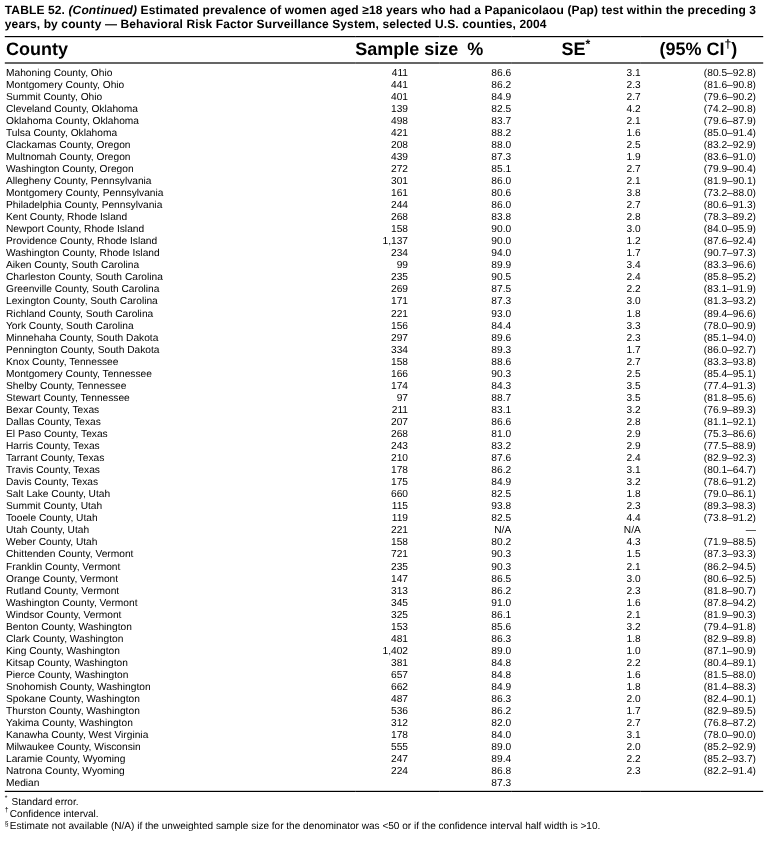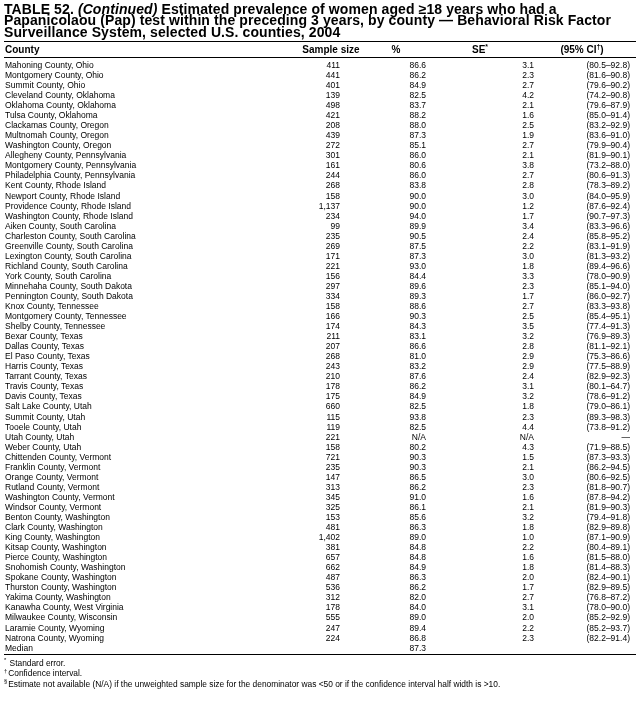--- a/index.html
+++ b/index.html
@@ -11,21 +11,21 @@
     -webkit-font-smoothing: antialiased;
   }
   .page {
     width: 640px;
     height: 712px;
     box-sizing: border-box;
     padding: 4px 4px 0 4px;
     overflow: hidden;
   }
   .title {
-    font-size: 14px;
+    font-size: 10px;
     font-weight: 700;
     line-height: 11.3px;
     letter-spacing: 0.1px;
   }
   .title .continued { font-style: italic; }
   table.data-table {
     border-collapse: collapse;
     table-layout: fixed;
     width: 632px;
     margin-top: 3px;
@@ -33,21 +33,21 @@
   col.c-county { width: 292px; }
   col.c-sample { width: 70px; }
   col.c-pct    { width: 60px; }
   col.c-se     { width: 108px; }
   col.c-ci     { width: 102px; }
   thead tr {
     border-top: 1.2px solid #000;
     border-bottom: 1.2px solid #000;
   }
   th {
-    font-size: 10px;
+    font-size: 15px;
     font-weight: 700;
     padding: 2px 0 2.5px 0;
     white-space: nowrap;
   }
   th.county { text-align: left; padding-left: 1px; }
   th.num { }
   th.ci, td.ci { padding-right: 6px; }
   tbody { border-bottom: 1.2px solid #000; }
   td {
     font-size: 8.5px;
@@ -285,20 +285,27 @@
           <td class="num ci">(85.4–95.1)</td>
         </tr>
         <tr>
           <td class="county">Shelby County, Tennessee</td>
           <td class="num sample">174</td>
           <td class="num">84.3</td>
           <td class="num">3.5</td>
           <td class="num ci">(77.4–91.3)</td>
         </tr>
         <tr>
+          <td class="county">Stewart County, Tennessee</td>
+          <td class="num sample">97</td>
+          <td class="num">88.7</td>
+          <td class="num">3.5</td>
+          <td class="num ci">(81.8–95.6)</td>
+        </tr>
+        <tr>
           <td class="county">Bexar County, Texas</td>
           <td class="num sample">211</td>
           <td class="num">83.1</td>
           <td class="num">3.2</td>
           <td class="num ci">(76.9–89.3)</td>
         </tr>
         <tr>
           <td class="county">Dallas County, Texas</td>
           <td class="num sample">207</td>
           <td class="num">86.6</td>

